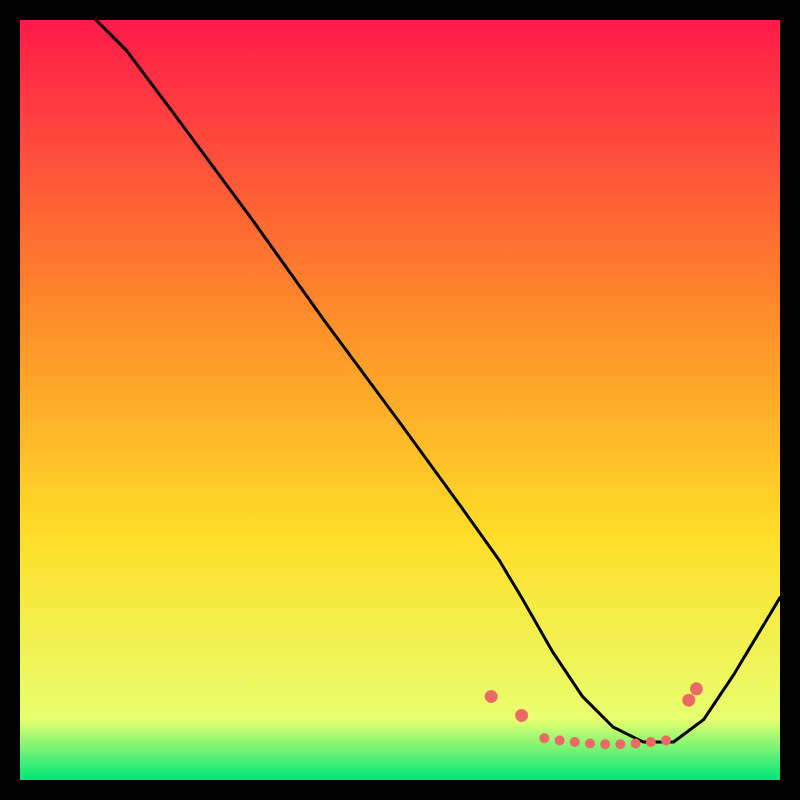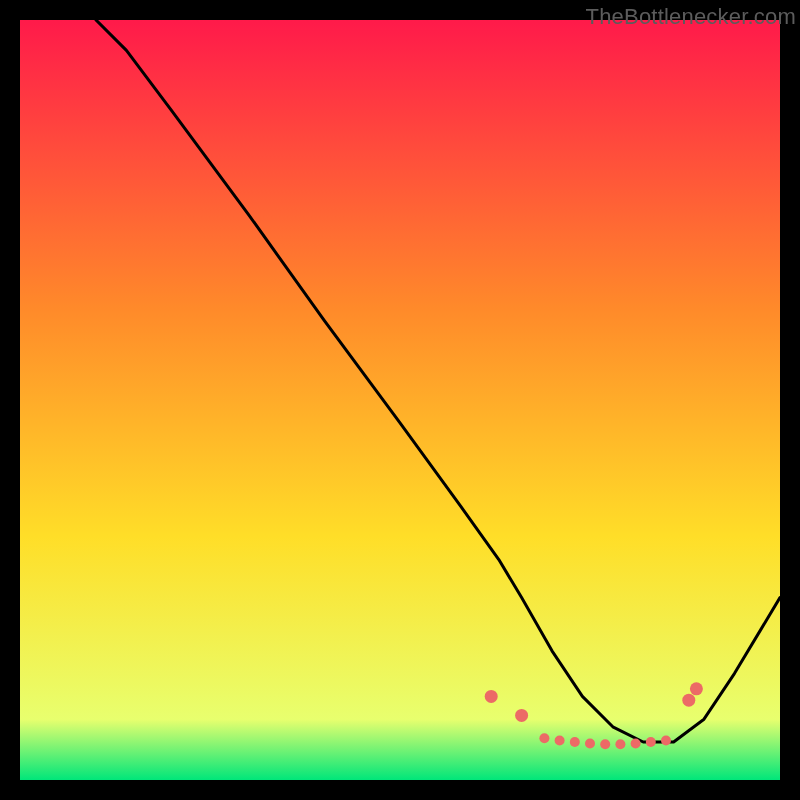--- a/index.html
+++ b/index.html
@@ -62,14 +62,13 @@
           <circle cx="585.2" cy="724.3" r="5" fill="#ec6a66"></circle>
           <circle cx="600.4" cy="724.3" r="5" fill="#ec6a66"></circle>
           <circle cx="615.6" cy="723.5" r="5" fill="#ec6a66"></circle>
           <circle cx="630.8" cy="722.0" r="5" fill="#ec6a66"></circle>
           <circle cx="646.0" cy="720.5" r="5" fill="#ec6a66"></circle>
           <circle cx="668.8" cy="680.2" r="6.5" fill="#ec6a66"></circle>
           <circle cx="676.4" cy="668.8" r="6.5" fill="#ec6a66"></circle>
         </g>
     </svg>
   </div>
-  <div class="watermark">TheBottlenecker.com</div>
 </div>
 
 </body></html>

